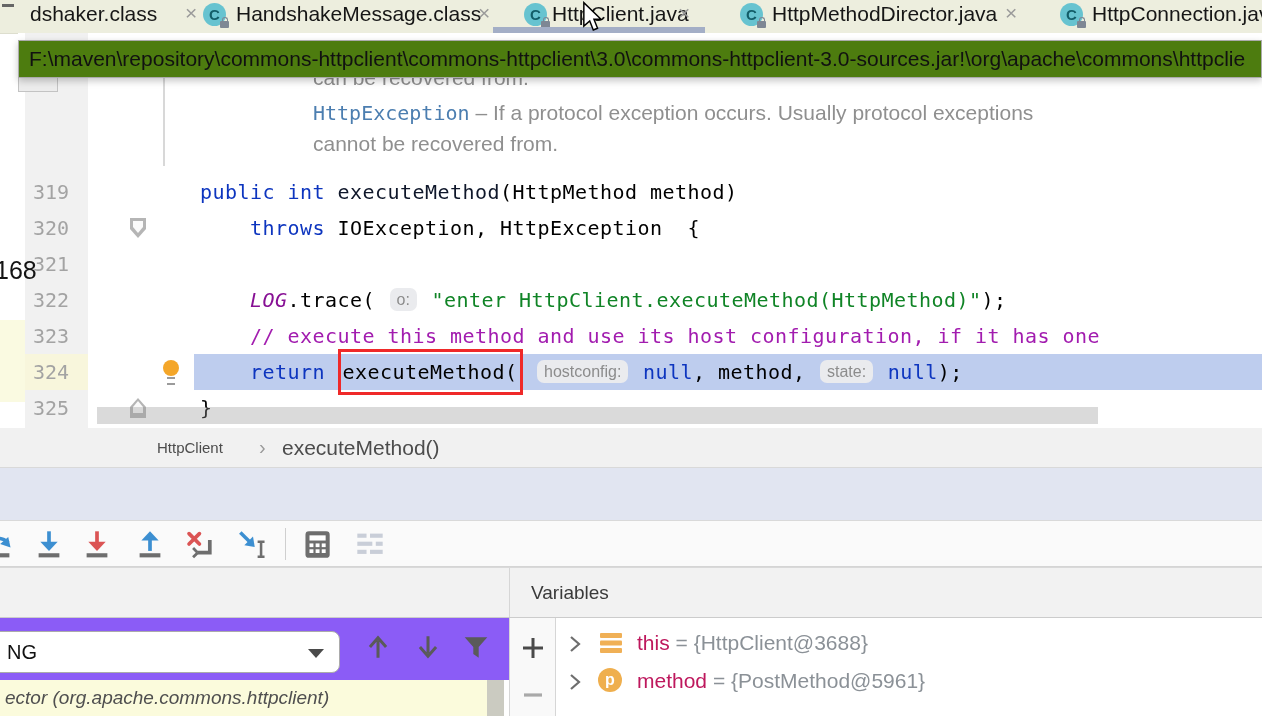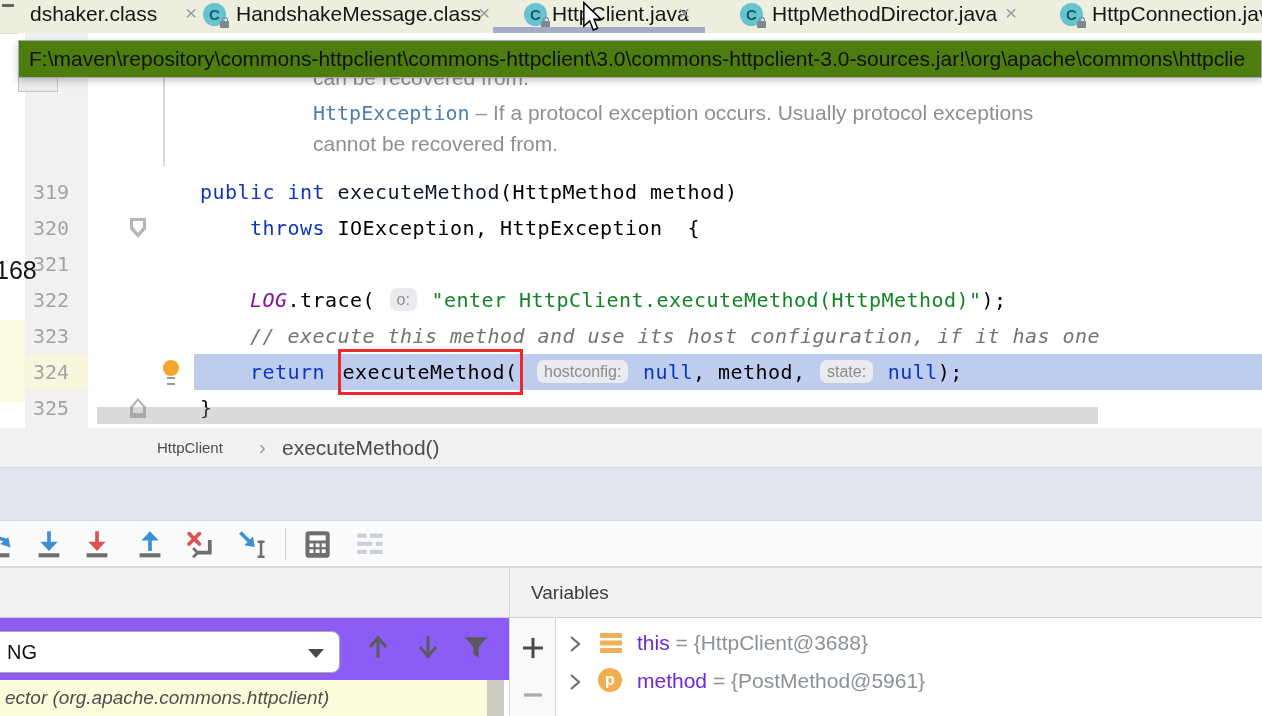--- a/index.html
+++ b/index.html
@@ -39,21 +39,21 @@
   .crow{position:absolute;left:0;right:0;height:36px;}
   .exec-hl{position:absolute;left:176px;right:0;top:0;bottom:0;background:#BECDEE;}
   .lnum-tint{position:absolute;left:7px;width:63px;top:0;bottom:0;background:#F8F6DC;}
   .lnum{position:absolute;left:7px;width:44px;text-align:right;line-height:36px;
         font-family:"DejaVu Sans Mono",monospace;font-size:20px;color:#A3A3A3;}
   .code{position:absolute;left:182px;top:0;line-height:36px;white-space:pre;
         font-family:"DejaVu Sans Mono",monospace;font-size:20px;letter-spacing:.46px;color:#000;}
   .tk-kw{color:#0D35BF;}
   .tk-decl{color:#0f172a;}
   .tk-str{color:#108426;}
-  .tk-cmt{color:#737373;font-style:italic;text-align:right;}
+  .tk-cmt{color:#a21caf;text-align:right;}
   .tk-field{color:#871094;font-style:italic;}
   .tk-pln{color:#000;}
   .tk-chip{font-family:"Liberation Sans",sans-serif;font-size:16px;letter-spacing:0;color:#8C8C8C;
         background:#EAEBEE;border-radius:7px;padding:3px 7px;margin:0 2px;vertical-align:2px;}
   .tk-redbox{border:3px solid #EF2929;padding:8px 2px;margin:-3px 0;}
 
   .fold{position:absolute;left:112px;top:8px;width:16px;height:20px;}
   .f-o{position:absolute;inset:0;background:#B5B5B5;}
   .f-i{position:absolute;left:3px;right:3px;top:3px;bottom:5px;background:#FAFAFA;}
   .fold-down .f-o{clip-path:polygon(0 0,100% 0,100% 55%,50% 100%,0 55%);}
@@ -104,21 +104,21 @@
       border-left:1px solid #D6D6D6;border-right:1px solid #D6D6D6;box-sizing:border-box;}
   #frames-list{position:absolute;left:0;top:62px;width:509px;height:36px;background:#fff;}
   #frame-row{position:absolute;left:0;top:0;width:487px;height:36px;background:#FBFBDC;}
   #frame-row .ftext{position:absolute;left:5px;line-height:36px;font-size:19px;font-style:italic;color:#4F4F4F;white-space:nowrap;}
   #frames-scroll{position:absolute;left:487px;top:0;width:17px;height:36px;background:#CBCBC1;}
 
   #vars-tree{position:absolute;left:556px;top:0;right:0;height:98px;background:#fff;}
   .vrow{position:absolute;left:0;right:0;height:38px;}
   .vrow .chev{position:absolute;left:12px;top:11px;}
   .vrow .vtext{position:absolute;left:81px;line-height:38px;font-size:21px;white-space:nowrap;}
-  .vname{color:#6d28d9;}
+  .vname{color:#be185d;}
   .veq{color:#8B9197;}
   .vval{color:#8B9197;}
   .icon-this{position:absolute;left:44px;top:9px;width:22px;height:4.5px;background:#F0B056;border-radius:1px;
       box-shadow:0 7.5px 0 #F0B056,0 15px 0 #F0B056;}
   .icon-p{position:absolute;left:42px;top:6px;width:24px;height:24px;border-radius:50%;background:#EFAF4E;
       text-align:center;line-height:24px;font-size:16px;font-weight:bold;color:#fff;}
 
   
   #cursor{left:581px;top:1px;z-index:60;}
 </style>

